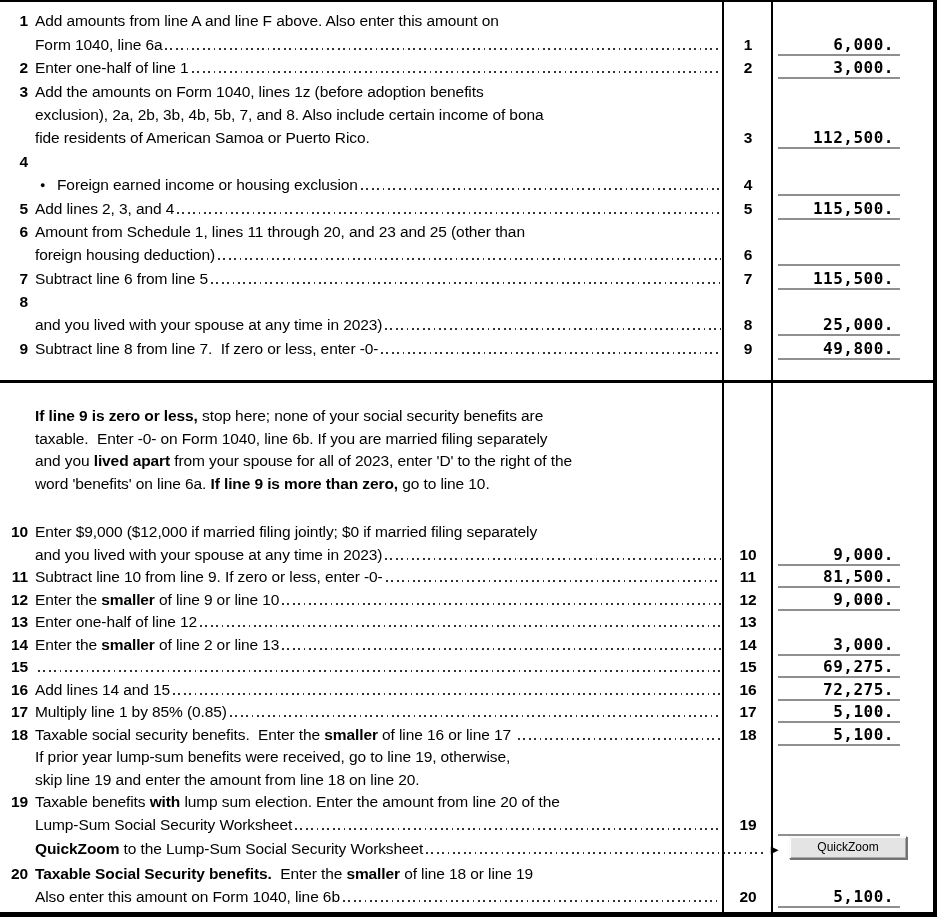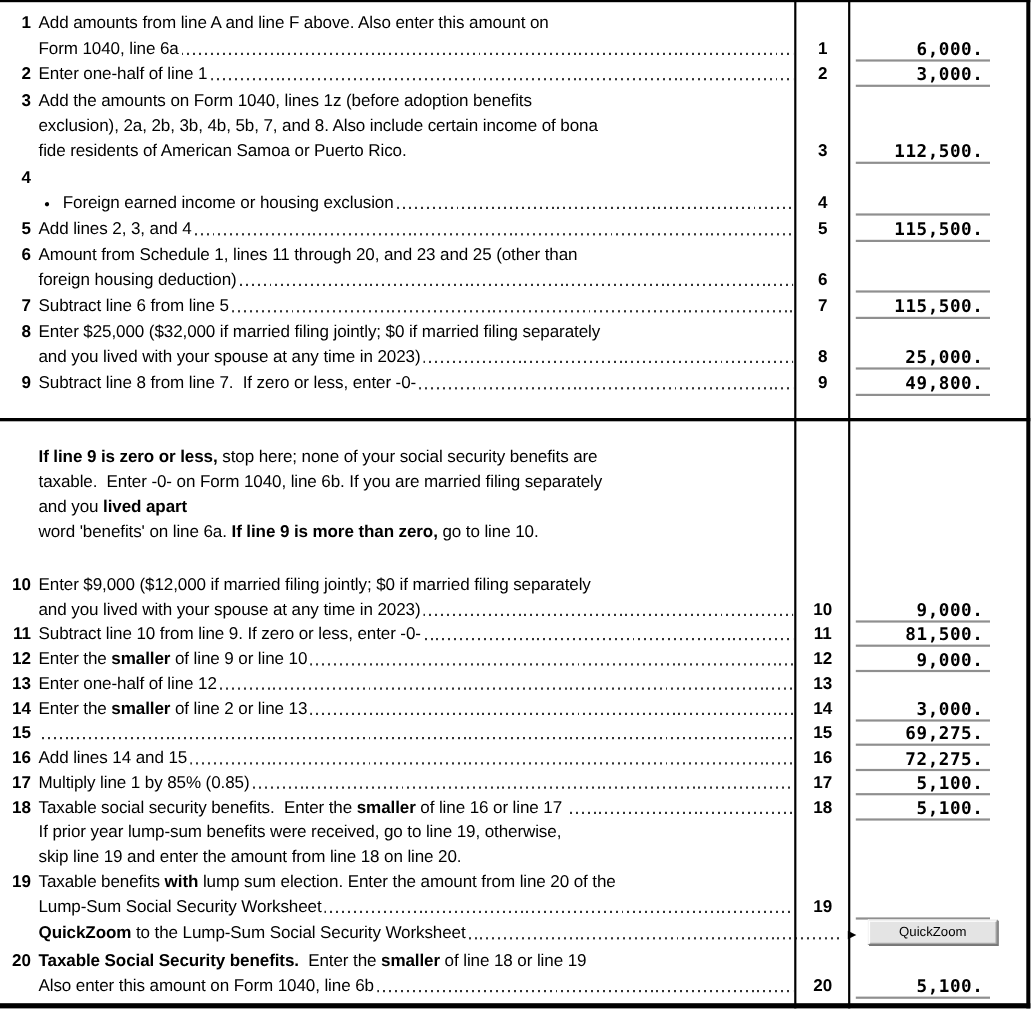--- a/index.html
+++ b/index.html
@@ -194,21 +194,20 @@
             <div class="amt-line" data-name="amount-field-line-7">
               <span class="amt-value" data-name="amount-value">115,500.</span>
             </div>
           </div>
         </div>
       </div>
       <div class="wrow" data-name="worksheet-row-8">
         <div class="line" data-name="worksheet-line">
           <div class="textcol" data-name="line-label">
             <span class="rownum" data-name="row-number-8">8</span>
-            <span class="seg" data-name="label-text">Enter $25,000 ($32,000 if married filing jointly; $0 if married filing separately</span>
           </div>
           <div class="numcell" data-name="line-number-cell"></div>
           <div class="amtcell" data-name="amount-cell"></div>
         </div>
         <div class="line" data-name="worksheet-line">
           <div class="textcol" data-name="line-label">
             <span class="rownum" data-name="row-number-8"></span>
             <span class="seg" data-name="label-text">and you lived with your spouse at any time in 2023)</span>
             <span class="leader" data-name="dotted-leader"></span>
           </div>
@@ -250,20 +249,21 @@
           <div class="textcol" data-name="notice-text">
             <span class="rownum" data-name="row-number-gutter"></span>
             <span class="seg" data-name="label-text">taxable.  Enter -0- on Form 1040, line 6b. If you are married filing separately</span>
           </div>
         </div>
         <div class="line" data-name="notice-line">
           <div class="textcol" data-name="notice-text">
             <span class="rownum" data-name="row-number-gutter"></span>
             <span class="seg" data-name="label-text">and you </span>
             <span class="seg b" data-name="label-text">lived apart</span>
+            <span class="seg" data-name="label-text"> from your spouse for all of 2023, enter 'D' to the right of the</span>
           </div>
         </div>
         <div class="line" data-name="notice-line">
           <div class="textcol" data-name="notice-text">
             <span class="rownum" data-name="row-number-gutter"></span>
             <span class="seg" data-name="label-text">word 'benefits' on line 6a. </span>
             <span class="seg b" data-name="label-text">If line 9 is more than zero,</span>
             <span class="seg" data-name="label-text"> go to line 10.</span>
           </div>
         </div>

